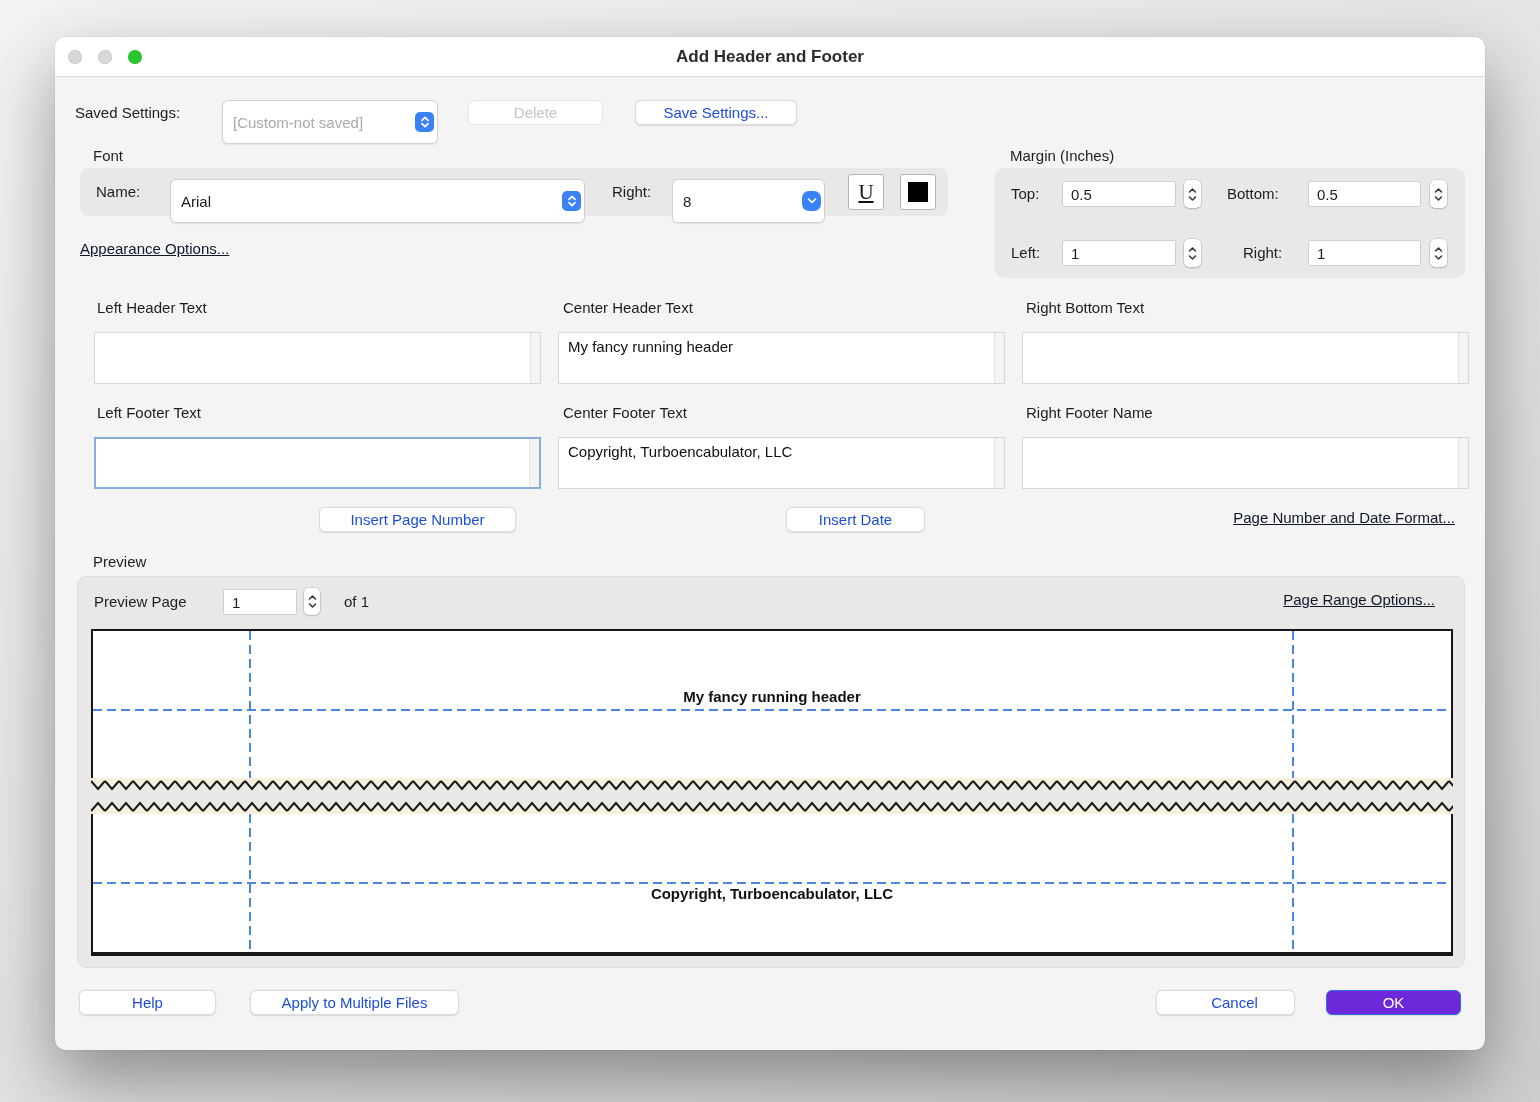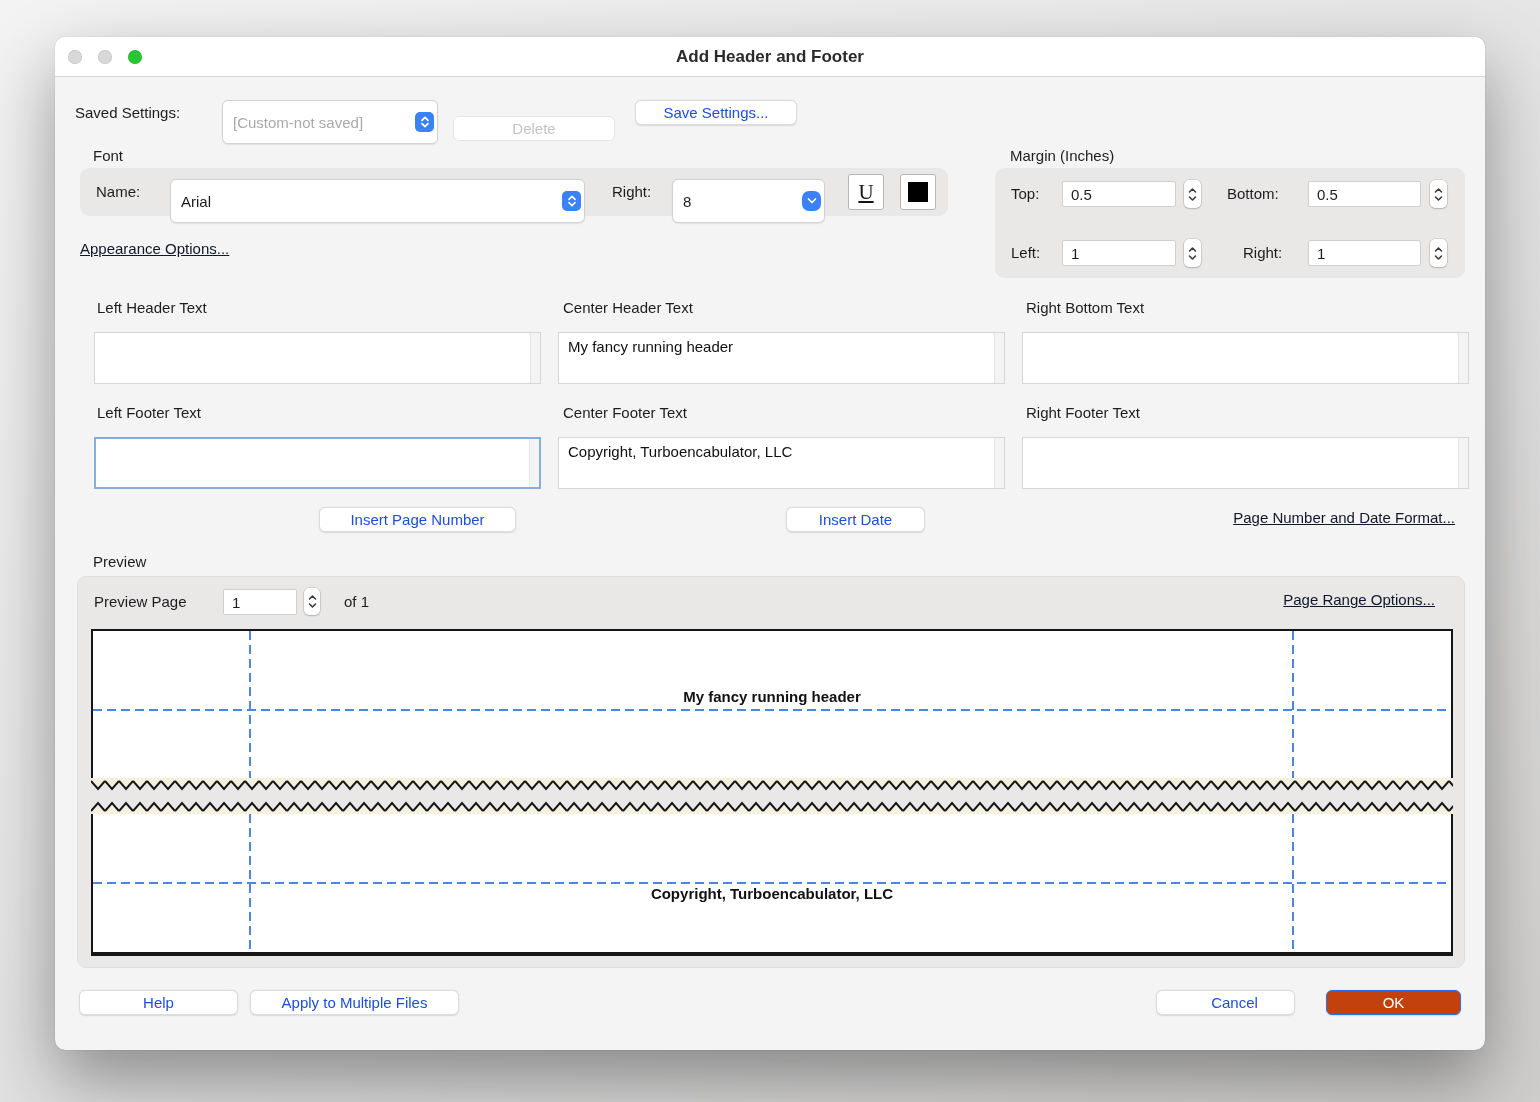--- a/index.html
+++ b/index.html
@@ -29,21 +29,21 @@
     text-align:center; font-size:17px; font-weight:700; color:#2b2b2b;
   }
   
   .lbl{ position:absolute; font-size:15px; color:#1d1d1f; line-height:26px; white-space:nowrap; }
   .btn{
     position:absolute; height:25px; background:#ffffff; border:1px solid #dcdcdc;
     border-radius:6px; font-size:15px; color:#1d4ed8;
     display:flex; align-items:center; justify-content:center;
     box-shadow:0 .5px 1.5px rgba(0,0,0,.12); cursor:default; white-space:nowrap;
   }
-  .btn.primary{ background:#c2410c; border-color:#2a72e8; color:#fff; font-weight:500; }
+  .btn.primary{ background:#6d28d9; border-color:#2a72e8; color:#fff; font-weight:500; }
   .btn.disabled{ color:#c3c3c3; border-color:#e6e6e6; box-shadow:none; }
   .link{ position:absolute; font-size:15px; color:#0f172a; text-decoration:underline; white-space:nowrap; }
   .mselect{
     position:absolute; height:44px; background:#fff; border:1px solid #d2d2d2; border-radius:6px;
     display:flex; align-items:center; justify-content:space-between;
     padding:0 3px 0 10px; font-size:15px; box-shadow:0 .5px 1.5px rgba(0,0,0,.08);
   }
   .msel-text{ overflow:hidden; white-space:nowrap; }
   .msel-text.dim{ color:#a9a9a9; }
   .msel-btn{
@@ -112,21 +112,21 @@
   <div class="lbl" style="left:20px; top:63px;">Saved Settings:</div>
   <div class="mselect" style="left:167px; top:63px; width:216px;">
     <span class="msel-text dim">[Custom-not saved]</span>
     <span class="msel-btn">
       <svg width="10" height="14" viewBox="0 0 10 14">
           <polyline points="2,5.3 5,2.3 8,5.3"></polyline>
           <polyline points="2,8.7 5,11.7 8,8.7"></polyline>
         </svg>
     </span>
   </div>
-  <button class="btn disabled" style="left:398px; top:63px; width:162px;margin-top:16px;">Delete</button>
+  <button class="btn disabled" style="left:413px; top:63px; width:135px;">Delete</button>
   <button class="btn" style="left:580px; top:63px; width:162px;">Save Settings...</button>
 
   <div class="lbl" style="left:38px; top:106px;">Font</div>
   <div class="groupbox" style="left:25px; top:131px; width:868px; height:48px;"></div>
   <div class="lbl" style="left:41px; top:142px;">Name:</div>
   <div class="mselect" style="left:115px; top:142px; width:415px;">
     <span class="msel-text">Arial</span>
     <span class="msel-btn">
       <svg width="10" height="14" viewBox="0 0 10 14">
           <polyline points="2,5.3 5,2.3 8,5.3"></polyline>
@@ -207,21 +207,21 @@
     <textarea style="">My fancy running header</textarea>
     <div class="ta-scroll"></div>
   </div>
   <div class="ta-wrap" style="left:967px; top:295px;">
     <textarea style=""></textarea>
     <div class="ta-scroll"></div>
   </div>
 
   <div class="lbl" style="left:42px; top:363px;">Left Footer Text</div>
   <div class="lbl" style="left:508px; top:363px;">Center Footer Text</div>
-  <div class="lbl" style="left:971px; top:363px;">Right Footer Text</div>
+  <div class="lbl" style="left:971px; top:363px;">Right Footer Name</div>
 
   <div class="ta-wrap focused" style="left:39px; top:400px;">
     <textarea style=""></textarea>
     <div class="ta-scroll"></div>
   </div>
   <div class="ta-wrap" style="left:503px; top:400px;">
     <textarea style="">Copyright, Turboencabulator, LLC</textarea>
     <div class="ta-scroll"></div>
   </div>
   <div class="ta-wrap" style="left:967px; top:400px;">
@@ -274,18 +274,18 @@
       <rect width="1362" height="13" fill="url(#zzu)"></rect>
     </svg>
 
     <div class="page-bottom"></div>
     <div class="dash-v" style="left:171px; top:237px; height:140px;"></div>
     <div class="dash-v" style="left:1214px; top:237px; height:140px;"></div>
     <div class="dash-h" style="left:15px; top:305px; width:1358px;"></div>
     <div class="pv-text" style="top:308px;">Copyright, Turboencabulator, LLC</div>
   </div>
 
-  <button class="btn" style="left:24px; top:953px; width:159px;">Help</button>
+  <button class="btn" style="left:24px; top:953px; width:137px;">Help</button>
   <button class="btn" style="left:195px; top:953px; width:209px;">Apply to Multiple Files</button>
   <button class="btn" style="left:1101px; top:953px; width:139px;padding-left:18px;">Cancel</button>
   <button class="btn primary" style="left:1271px; top:953px; width:135px;">OK</button>
 
 </div>
 
 </body></html>

